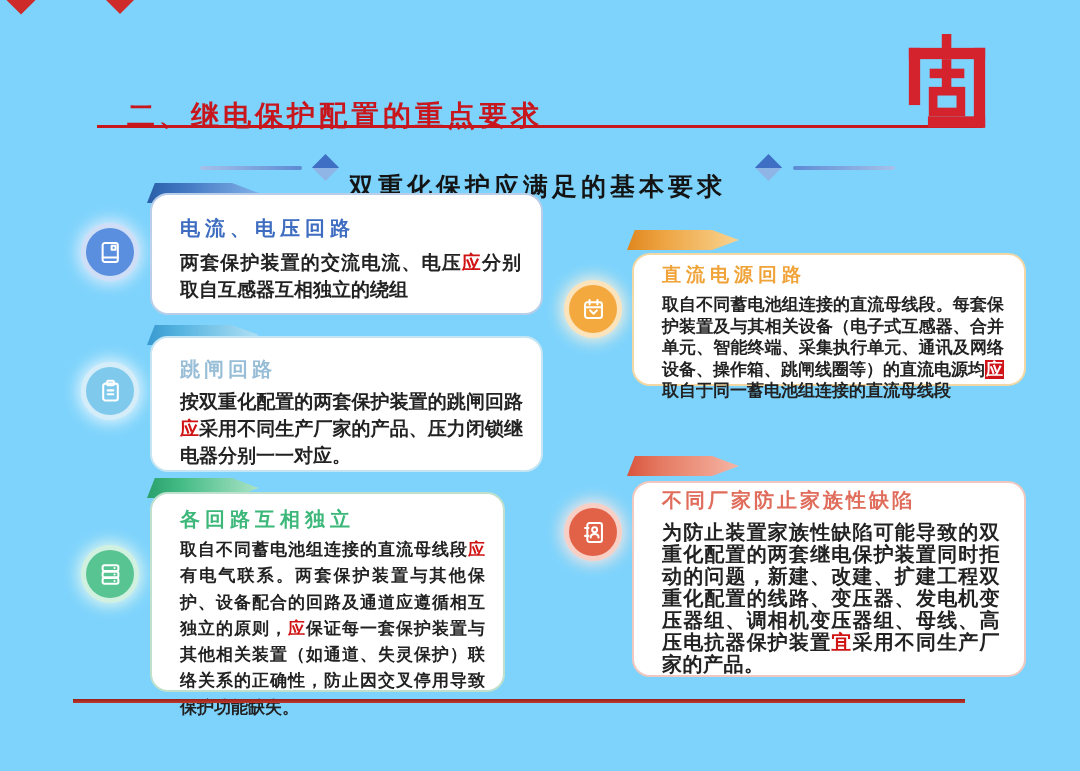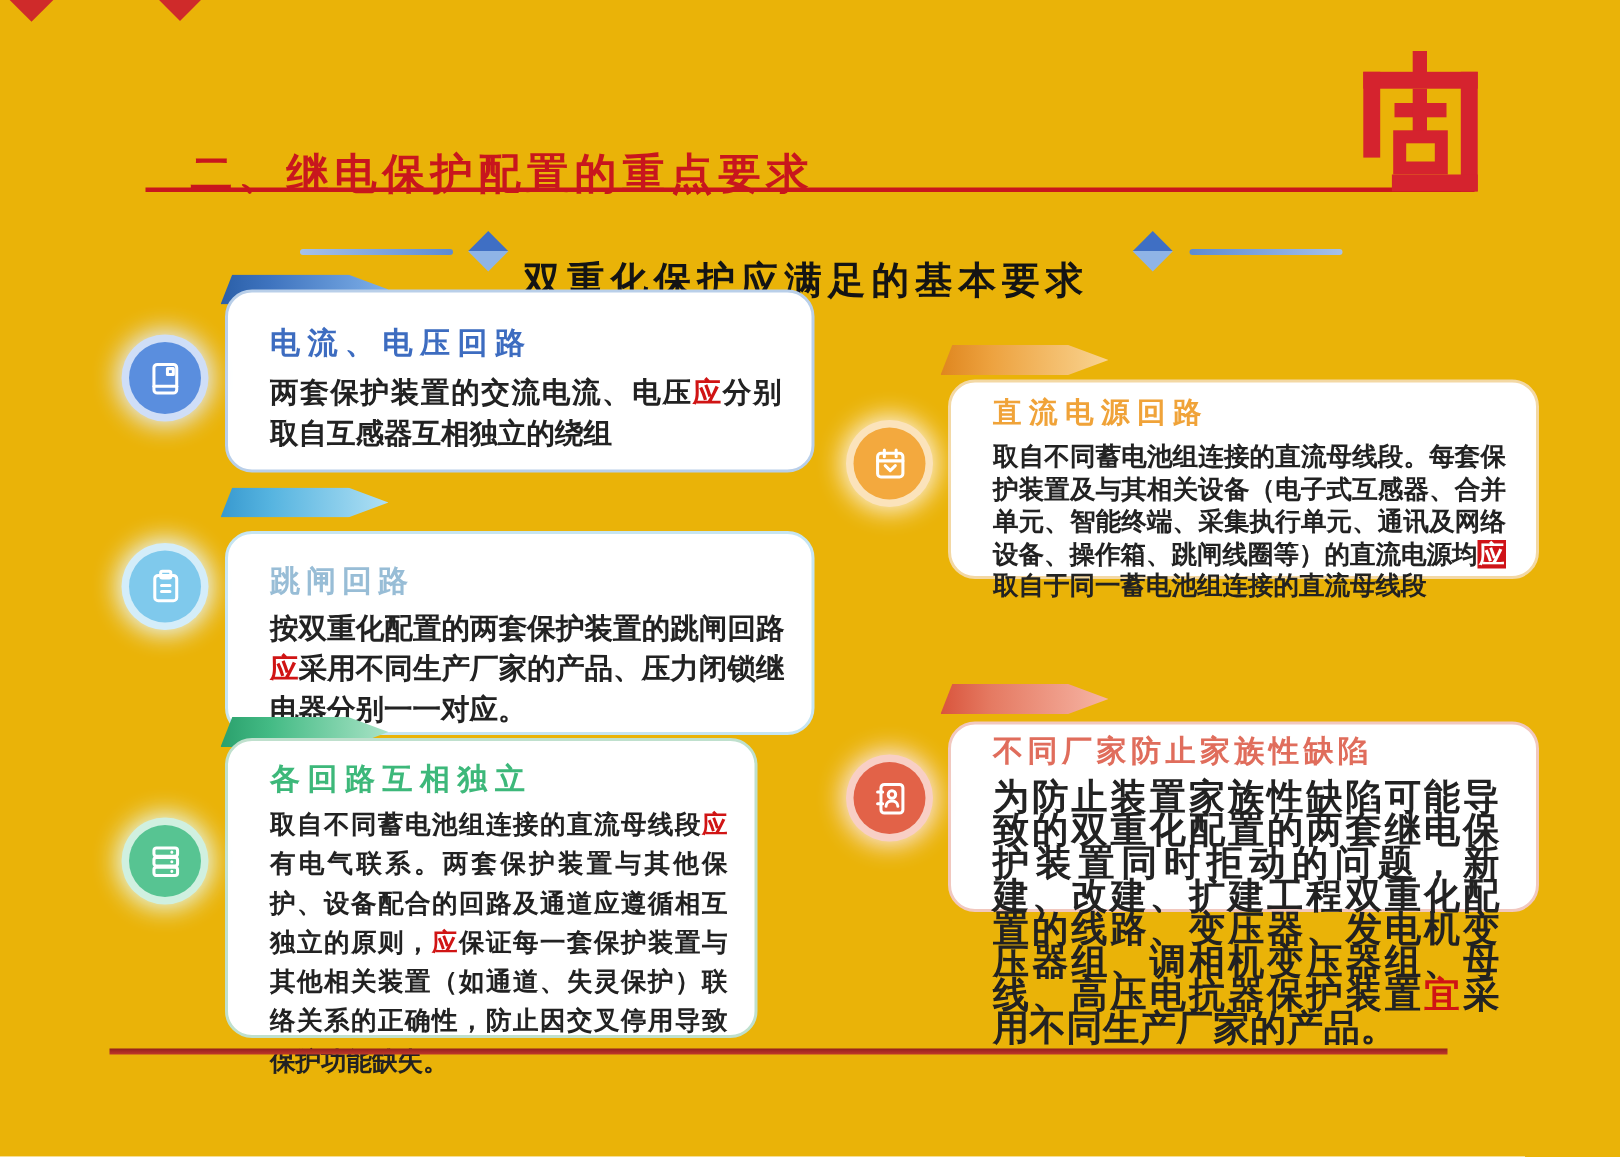--- a/index.html
+++ b/index.html
@@ -1,17 +1,17 @@
 <!DOCTYPE html>
 <html><head>
 <meta charset="utf-8">
 <style>
   html,body{margin:0;padding:0;background:#ffffff;}
   .slide{
-    position:relative;width:1080px;height:771px;background:#eab308;overflow:hidden;
+    position:relative;width:1080px;height:771px;background:#7dd3fc;overflow:hidden;
     font-family:"Liberation Sans","DejaVu Sans",sans-serif;
   }
   
   .corner-deco{position:absolute;background:#cf2a2a;transform:rotate(45deg);}
   .cd1{left:10px;top:-12px;width:22px;height:22px;}
   .cd2{left:108px;top:-15px;width:24px;height:24px;}
   .page-title{position:absolute;left:127px;top:78px;font-size:28px;font-weight:bold;
     color:#c8161d;letter-spacing:4px;white-space:nowrap;}
   .title-rule{position:absolute;left:97px;top:125px;width:886px;height:3px;background:#c8161d;}
   .logo{position:absolute;left:903px;top:34px;width:88px;height:104px;}
@@ -29,35 +29,35 @@
   .card{position:absolute;background:#fff;border-radius:18px;box-sizing:border-box;}
   .card-title{margin:0;font-weight:bold;white-space:nowrap;}
   .card-body{margin:0;color:#222222;font-weight:600;text-align:justify;}
   .em-red{color:#d01414;font-weight:bold;}
   .em-red-bg{color:#ffffff;background:#cf1318;font-weight:bold;padding:0 1px;}
 
   .card1{left:150px;top:193px;width:393px;height:122px;border:2px solid #b9cfe9;padding:20px 20px 0 28px;}
   .t-c1{color:#3d6cc0;font-size:20px;letter-spacing:5px;}
   .b-c1{margin-top:7px;font-size:19px;line-height:27px;}
 
-  .card2{left:150px;top:354px;width:393px;height:136px;border:2px solid #c6e5f2;padding:18px 18px 0 28px;}
+  .card2{left:150px;top:336px;width:393px;height:136px;border:2px solid #c6e5f2;padding:18px 18px 0 28px;}
   .t-c2{color:#98bdd6;font-size:20px;letter-spacing:4px;}
   .b-c2{margin-top:5px;font-size:19px;line-height:27px;}
 
   .card3{left:150px;top:492px;width:355px;height:200px;border:2px solid #bfe0cd;padding:12px 18px 0 28px;}
   .t-c3{color:#3db87a;font-size:20px;letter-spacing:5px;}
   .b-c3{margin-top:4px;font-size:17px;line-height:26.3px;}
 
   .card4{left:632px;top:253px;width:394px;height:133px;border:2px solid #f3d8a4;padding:7px 20px 0 28px;}
   .t-c4{color:#f0a339;font-size:19px;letter-spacing:5px;}
   .b-c4{margin-top:6px;font-size:17px;line-height:21.5px;}
 
-  .card5{left:632px;top:481px;width:394px;height:127px;border:2px solid #f1c8bf;padding:4px 24px 0 28px;}
+  .card5{left:632px;top:481px;width:394px;height:196px;border:2px solid #f1c8bf;padding:4px 24px 0 28px;}
   .t-c5{color:#e06d5c;font-size:20px;letter-spacing:3px;}
-  .b-c5{margin-top:7px;font-size:24px;line-height:22px;letter-spacing:0.5px;}
+  .b-c5{margin-top:7px;font-size:20px;line-height:22px;letter-spacing:0.5px;}
 
   
   .arrow{position:absolute;height:20px;width:112px;
     clip-path:polygon(7% 0,76% 0,100% 50%,76% 100%,0 100%);}
   .a1{left:147px;top:183px;background:linear-gradient(90deg,#2a5fa8 0%,#3f74bf 30%,#7fb0e8 100%);}
   .a2{left:147px;top:325px;background:linear-gradient(90deg,#3899cf 0%,#56b4e0 30%,#b0e0f4 100%);}
   .a3{left:147px;top:478px;background:linear-gradient(90deg,#2aa06c 0%,#44bb85 30%,#a9e3c6 100%);}
   .a4{left:627px;top:230px;background:linear-gradient(90deg,#df861f 0%,#eda23f 30%,#f9d491 100%);}
   .a5{left:627px;top:456px;background:linear-gradient(90deg,#d9543c 0%,#e57a62 30%,#f6b5a5 100%);}
 

